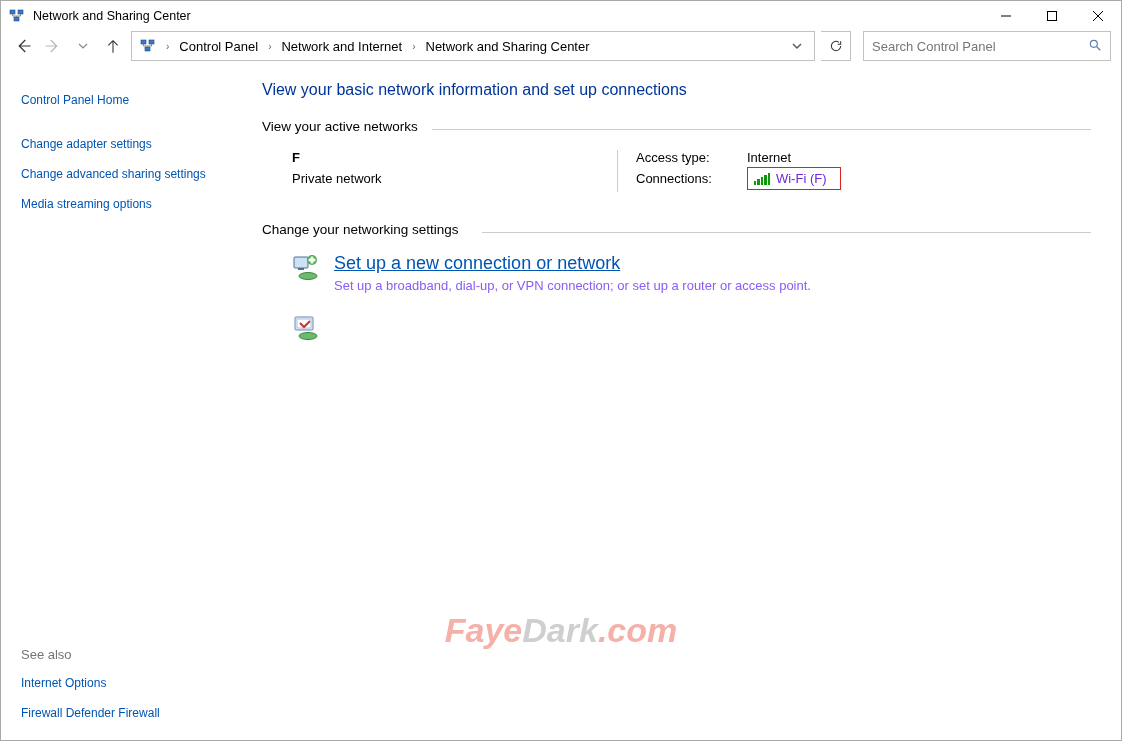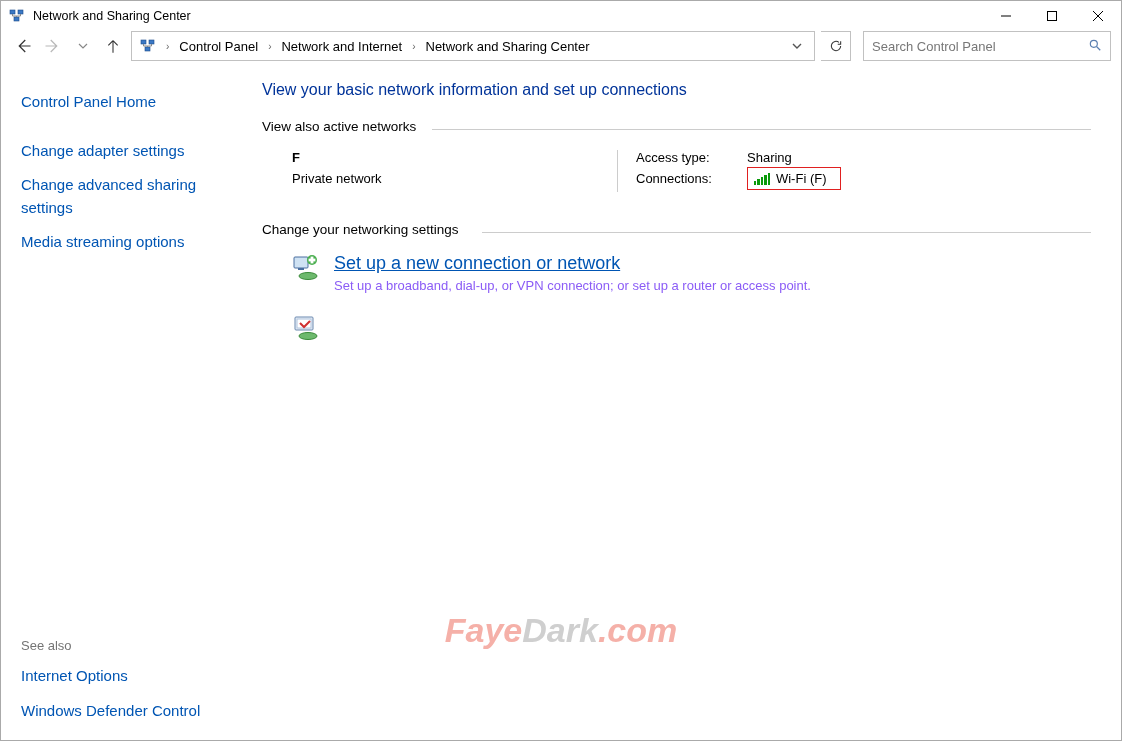--- a/index.html
+++ b/index.html
@@ -82,21 +82,21 @@
 
 
 .main { display: flex; height: calc(741px - 30px - 36px); }
 .sidebar {
   width: 255px;
   padding: 18px 10px 14px 20px;
   display: flex;
   flex-direction: column;
 }
 .sidebar a, .sidebar .seetitle { display: block; padding: 6px 0; }
-.sidebar a { color: #0055b3; text-decoration: none; font-size: 15px; line-height: 1.5; }
+.sidebar a { color: #0055b3; text-decoration: none; font-size: 12px; line-height: 1.5; }
 .sidebar .seetitle { color: #747474; margin-top: auto; font-size: 13px; }
 .sidebar .seegroup a { color: #0055b3; }
 
 .content { flex: 1; padding: 14px 30px 0 6px; }
 .content h1 {
   color: #003399;
   font-weight: 400;
   font-size: 16px;
   margin-bottom: 20px;
 }
@@ -115,21 +115,21 @@
 .sectiontitle.short::after { left: 220px; }
 
 .netinfo { display: flex; padding-left: 30px; margin-bottom: 30px; }
 .leftcol { width: 325px; }
 .leftcol .netname { font-weight: 600; margin-bottom: 6px; }
 .leftcol .nettype { }
 .rightcol { border-left: 1px solid #ccc; padding-left: 18px; }
 .kvrow { display: flex; gap: 16px; margin-bottom: 2px; align-items: center; }
 .kvrow .k { width: 95px; }
 .kvrow .v { }
-.wifi-link { color: #000000; text-decoration: none; }
+.wifi-link { color: #6d28d9; text-decoration: none; }
 .signal { display: inline-flex; align-items: flex-end; gap: 1px; margin-right: 6px; vertical-align: middle; }
 .signal span { display: inline-block; width: 2.4px; background: #0a9a0a; }
 .signal span:nth-child(1){height:4px;} .signal span:nth-child(2){height:6px;}
 .signal span:nth-child(3){height:8px;} .signal span:nth-child(4){height:10px;}
 .signal span:nth-child(5){height:12px;}
 .redbox { border: 1.5px solid #e02020; padding: 3px 14px 3px 6px; display: inline-flex; align-items: center; }
 
 .settings { padding-left: 30px; }
 .setitem { display: flex; gap: 14px; margin-bottom: 20px; }
 .seticon { width: 28px; height: 28px; flex-shrink: 0; }
@@ -259,38 +259,38 @@
   <div class="sidebar">
     <a href="#">Control Panel Home</a>
     <div style="height:14px"></div>
     <a href="#">Change adapter settings</a>
     <a href="#">Change advanced sharing settings</a>
     <a href="#">Media streaming options</a>
 
     <span class="seetitle">See also</span>
     <div class="seegroup">
       <a href="#">Internet Options</a>
-      <a href="#">Windows Defender Control</a>
+      <a href="#">Firewall Defender Firewall</a>
     </div>
   </div>
 
   <div class="content">
     <h1>View your basic network information and set up connections</h1>
 
-    <div class="sectiontitle">View also active networks</div>
+    <div class="sectiontitle">View your active networks</div>
 
     <div class="netinfo">
       <div class="leftcol">
         <div class="netname">F</div>
         <div class="nettype">Private network</div>
       </div>
       <div class="rightcol">
         <div class="kvrow">
           <span class="k">Access type:</span>
-          <span class="v">Sharing</span>
+          <span class="v">Internet</span>
         </div>
         <div class="kvrow">
           <span class="k">Connections:</span>
           <span class="v">
             <span class="redbox">
               <span class="signal">
                   <span></span>
                   <span></span>
                   <span></span>
                   <span></span>

